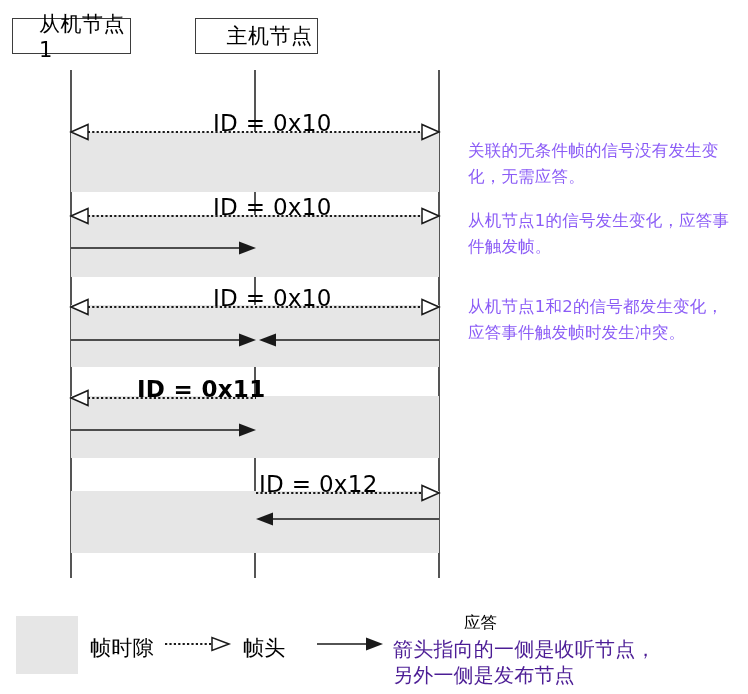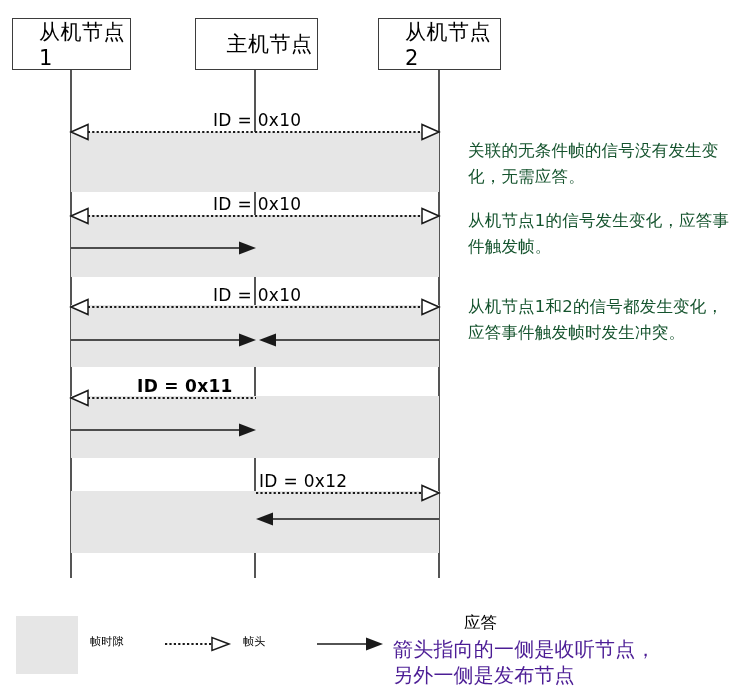--- a/index.html
+++ b/index.html
@@ -15,64 +15,64 @@
 
   
   .node-box{
     position:absolute;
     border:1.4px solid #3d3d3d;
     background:#ffffff;
     box-sizing:border-box;
     display:flex;align-items:center;justify-content:center;
     font-size:21px;color:#000;
     letter-spacing:.5px;
-    height:52px;
+    height:36px;
     padding-left:26px;
   }
 
   
   .lifeline{
     position:absolute;
     width:2px;
     background:#555555;
   }
 
   
   .slot{
     position:absolute;
     background:#e6e6e6;
   }
 
   
   .idlabel{
     position:absolute;
-    font-size:17px;
+    font-size:23px;
     color:#000;
     white-space:nowrap;
     letter-spacing:.3px;
   }
 
   
   .note{
     position:absolute;
     font-size:16.5px;
     line-height:26px;
-    color:#14532d;
+    color:#8b5cf6;
     width:268px;
     letter-spacing:.2px;
   }
 
   
   .legend-swatch{
     position:absolute;
     background:#e6e6e6;
   }
   .legend-label{
     position:absolute;
-    font-size:11px;color:#000;white-space:nowrap;
+    font-size:21px;color:#000;white-space:nowrap;
     letter-spacing:.3px;
   }
   .legend-note{
     position:absolute;
     font-size:20px;line-height:26px;color:#4c1d95;
     width:280px;letter-spacing:.2px;
   }
   .legend-center{
     position:absolute;
     font-size:16.5px;color:#000;white-space:nowrap;
@@ -81,23 +81,20 @@
 </head>
 <body>
 
 <div id="stage">
 
   <div class="node-box" style="left:12px;top:18px;width:119px;">
     <span>从机节点1</span>
   </div>
   <div class="node-box" style="left:195px;top:18px;width:123px;">
     <span>主机节点</span>
-  </div>
-  <div class="node-box" style="left:378px;top:18px;width:123px;">
-    <span>从机节点2</span>
   </div>
 
   <div class="lifeline" style="left:70px;top:70px;height:508px;"></div>
   <div class="lifeline" style="left:254px;top:70px;height:508px;"></div>
   <div class="lifeline" style="left:438px;top:70px;height:508px;"></div>
 
   <div class="slot" style="left:71px;top:132px;width:368px;height:60px;"></div>
   <div class="slot" style="left:71px;top:215px;width:368px;height:62px;"></div>
   <div class="slot" style="left:71px;top:305px;width:368px;height:62px;"></div>
   <div class="slot" style="left:71px;top:396px;width:368px;height:62px;"></div>

